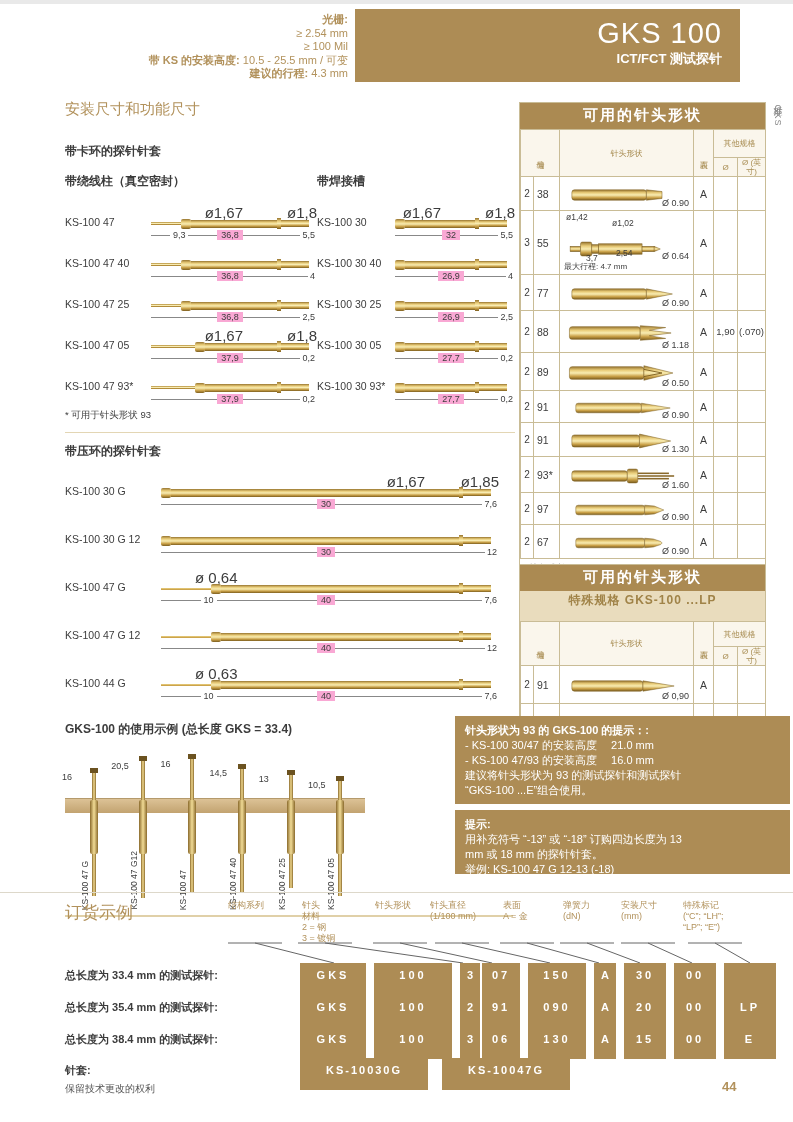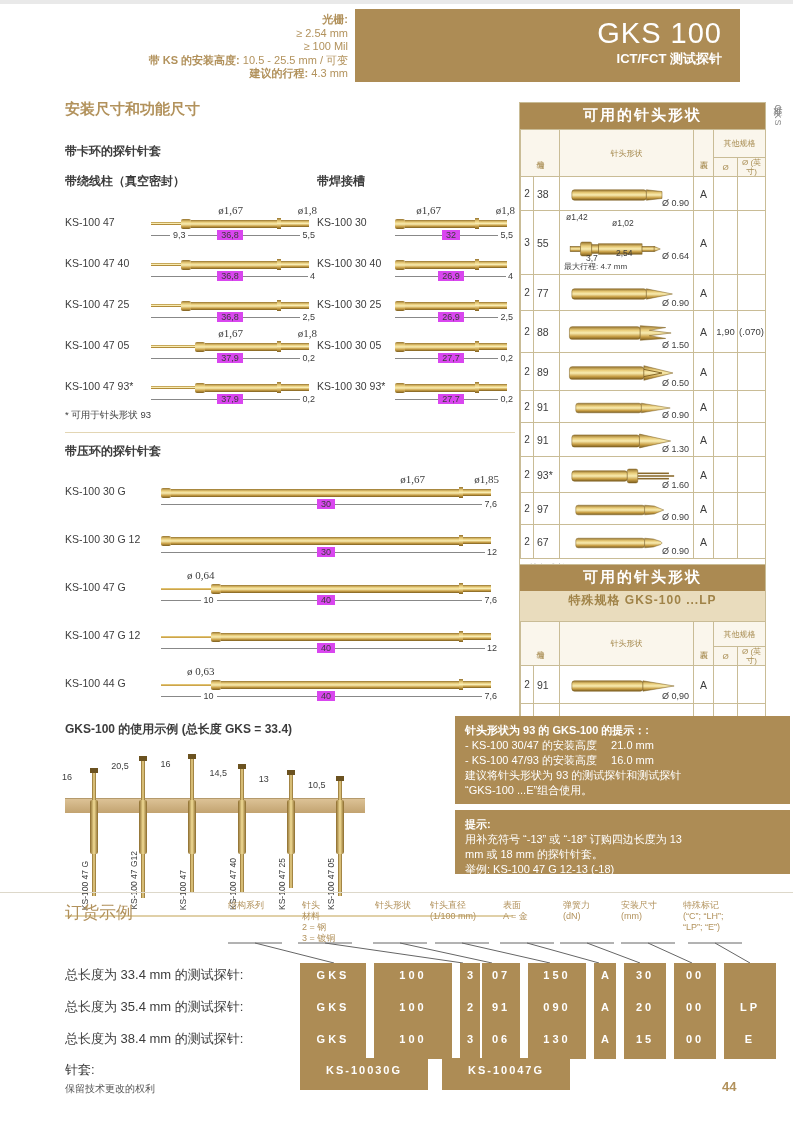--- a/index.html
+++ b/index.html
@@ -12,46 +12,46 @@
   .hd-specs b{font-weight:bold;}
   .hd-box{position:absolute;left:355px;top:5px;width:385px;height:73px;background:#ad8c55;
           color:#fff;text-align:right;box-sizing:border-box;padding:9px 18px 0 0;}
   .hd-title{font-size:29px;line-height:31px;letter-spacing:1px;}
   .hd-sub{font-size:13px;font-weight:bold;margin-top:1px;}
   .side-tab{position:absolute;right:9px;top:95px;writing-mode:vertical-rl;
             font-size:9px;color:#8a8a8a;letter-spacing:1px;}
 
   
   .leftcol{position:absolute;left:65px;top:96px;width:450px;}
-  .sec-title{color:#b2925c;font-size:15px;margin:0 0 24px 0;font-weight:bold;}
+  .sec-title{color:#b2925c;font-size:15px;margin:0 0 24px 0;font-weight:normal;}
   .grp-title{color:#3c3c3c;font-size:12px;font-weight:bold;margin:0 0 13px 0;}
   .twocol{display:flex;}
   .colA{width:252px;flex:none;}
   .colB{width:198px;flex:none;}
   .col-title{font-size:12px;font-weight:bold;margin:0 0 14px 0;}
   .probe-row{display:flex;height:41px;}
   .plabel-h{width:86px;flex:none;font-size:10.5px;padding-top:12px;}
   .colB .plabel-h{width:78px;}
   .pdraw{flex:1;position:relative;height:41px;}
-  .dias{position:absolute;top:0;left:0;right:0;height:11px;font-size:11px;color:#3c3c3c;font-family:Liberation Serif, serif;}
+  .dias{position:absolute;top:0;left:8px;right:0;height:11px;font-size:15px;color:#3c3c3c;}
   .dia-a{position:absolute;right:74px;}
   .dia-b{position:absolute;right:0px;}
   .dia-0{position:absolute;left:26px;}
   .bar{position:absolute;left:0;right:8px;top:14px;height:11px;display:flex;align-items:center;}
   .sg{display:block;background:linear-gradient(180deg,#96742f 0%,#e9cc79 28%,#f8ecb2 50%,#caa148 76%,#7c5e1f 100%);}
   .sg.tip{width:30px;height:3px;}
   .sg.collar{width:10px;height:10px;border-radius:2px;}
   .sg.body{flex:1;height:8px;}
   .sg.ring{width:4px;height:11px;}
   .sg.tail{width:28px;height:7px;}
   .dims{position:absolute;left:0;right:8px;top:26px;height:12px;font-size:9px;}
   .dims::before{content:"";position:absolute;left:0;right:0;top:5px;border-top:1px solid #888;}
   .dl{position:absolute;left:12%;top:0;background:#fff;padding:0 3px;}
   .dm{position:absolute;left:0;right:0;top:0;text-align:center;}
-  .dm i{font-style:normal;background:#d946ef;padding:0 4px;}
+  .dm i{font-style:normal;background:#f9a8d4;padding:0 4px;}
   .dr{position:absolute;right:-8px;top:0;background:#fff;padding:0 2px;}
   .footnote{font-size:9.5px;margin:0 0 6px 0;}
   .gdivider{border-top:1px solid #e3d6b4;margin:4px 0 10px 0;}
   .grow{height:48px;}
   .grow .plabel-h{width:96px;}
   .grow .pdraw{margin-right:16px;}
   .usage-title{font-size:12px;font-weight:bold;margin:8px 0 4px 0;}
   .usage{position:relative;width:300px;height:170px;}
   .ground{position:absolute;left:0;right:0;top:56px;height:14px;
           background:linear-gradient(180deg,#dcc296,#c2a370);border-top:1px solid #b59a6b;}
@@ -113,21 +113,21 @@
   .hint .hl{font-weight:bold;}
   .hint .ind{padding-left:34px;}
 
   
   .ordering{position:absolute;left:0;top:888px;width:793px;height:192px;border-top:1px solid #ddd8ca;}
   .ord-title{position:absolute;left:65px;top:8px;color:#b2925c;font-size:17px;}
   .ohead{position:absolute;top:7px;width:72px;font-size:9px;line-height:11px;color:#b2925c;}
   .ohead span{display:block;}
   .conn{position:absolute;left:225px;top:46px;}
   .orow{position:absolute;left:65px;height:24px;}
-  .olabel{font-size:13px;font-weight:normal;line-height:24px;white-space:nowrap;}
+  .olabel{font-size:11px;font-weight:bold;line-height:24px;white-space:nowrap;}
   .oboxes{position:absolute;left:235px;top:0;display:flex;gap:8px;}
   .pair{display:flex;gap:2px;}
   .obox{background:#ad8c55;color:#fff;font-weight:bold;font-size:11px;letter-spacing:3px;
         text-align:center;height:32px;line-height:24px;box-sizing:border-box;}
   .w-series{width:66px;}.w-size{width:78px;}.w-mat{width:20px;letter-spacing:0;}
   .w-shape{width:38px;}.w-dia{width:58px;}.w-surf{width:22px;letter-spacing:0;}
   .w-force{width:42px;}.w-mount{width:42px;}.w-spec{width:52px;}
   .w-sleeve{width:128px;letter-spacing:2px;}
   .r1{top:70px;}.r2{top:102px;}.r3{top:134px;}.r4{top:165px;}
 
@@ -574,21 +574,21 @@
           <td class="inv"></td>
         </tr>
         <tr style="height:42px">
           <td class="mat">2</td>
           <td class="code">88</td>
           <td class="shape">
             <svg class="tipimg" width="118" height="28" viewBox="0 0 130 30">
                 <rect x="6" y="8" width="78" height="14" rx="3" fill="url(#gg)" stroke="#7c5e1f" stroke-width="0.6"></rect>
                 <polygon points="84,7 112,9 94,12 118,15 94,18 112,21 84,23" fill="url(#gg)" stroke="#7c5e1f" stroke-width="0.6"></polygon>
               </svg>
-            <span class="dia-lab">Ø 1.50</span>
+            <span class="dia-lab">Ø 1.18</span>
           </td>
           <td class="surf">A</td>
           <td class="mmv">1,90</td>
           <td class="inv">(.070)</td>
         </tr>
         <tr style="height:38px">
           <td class="mat">2</td>
           <td class="code">89</td>
           <td class="shape">
             <svg class="tipimg" width="118" height="28" viewBox="0 0 130 30">

